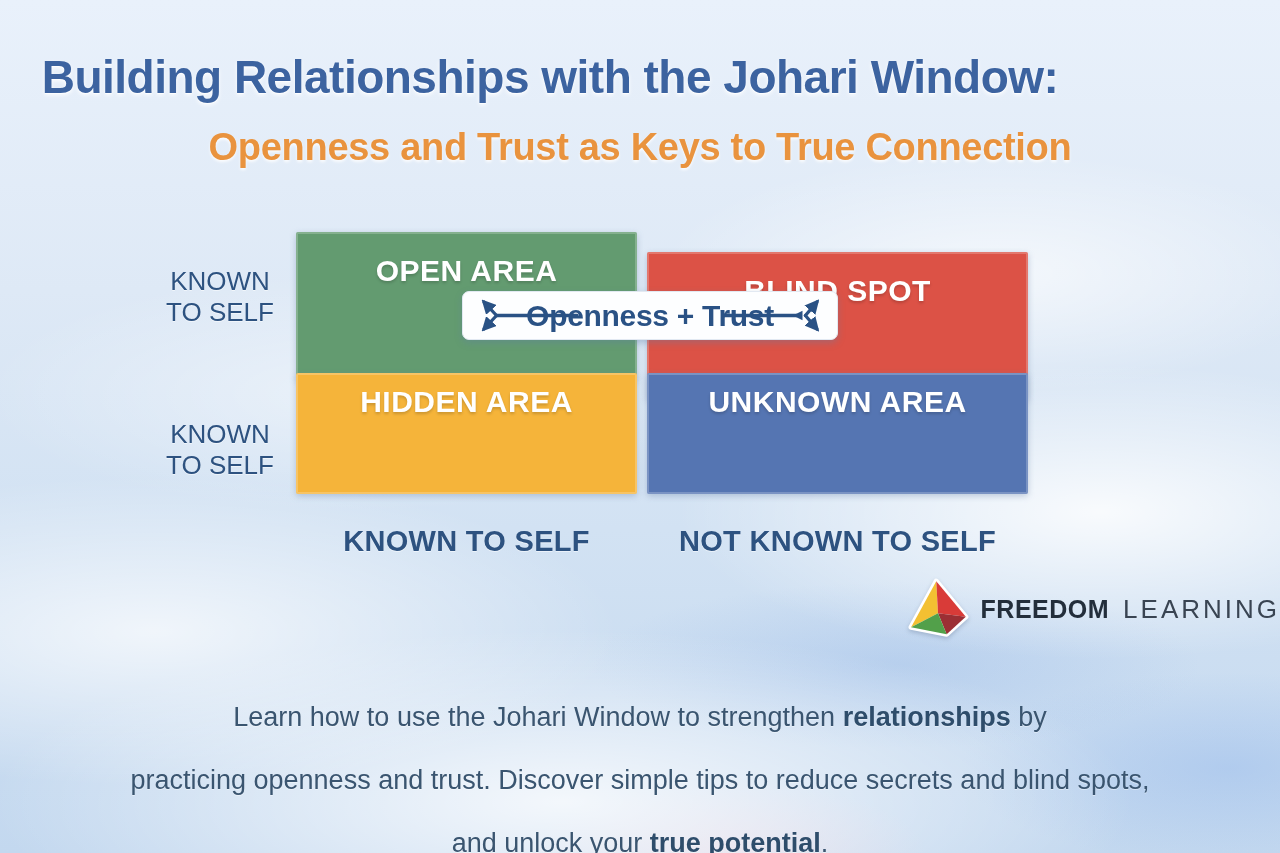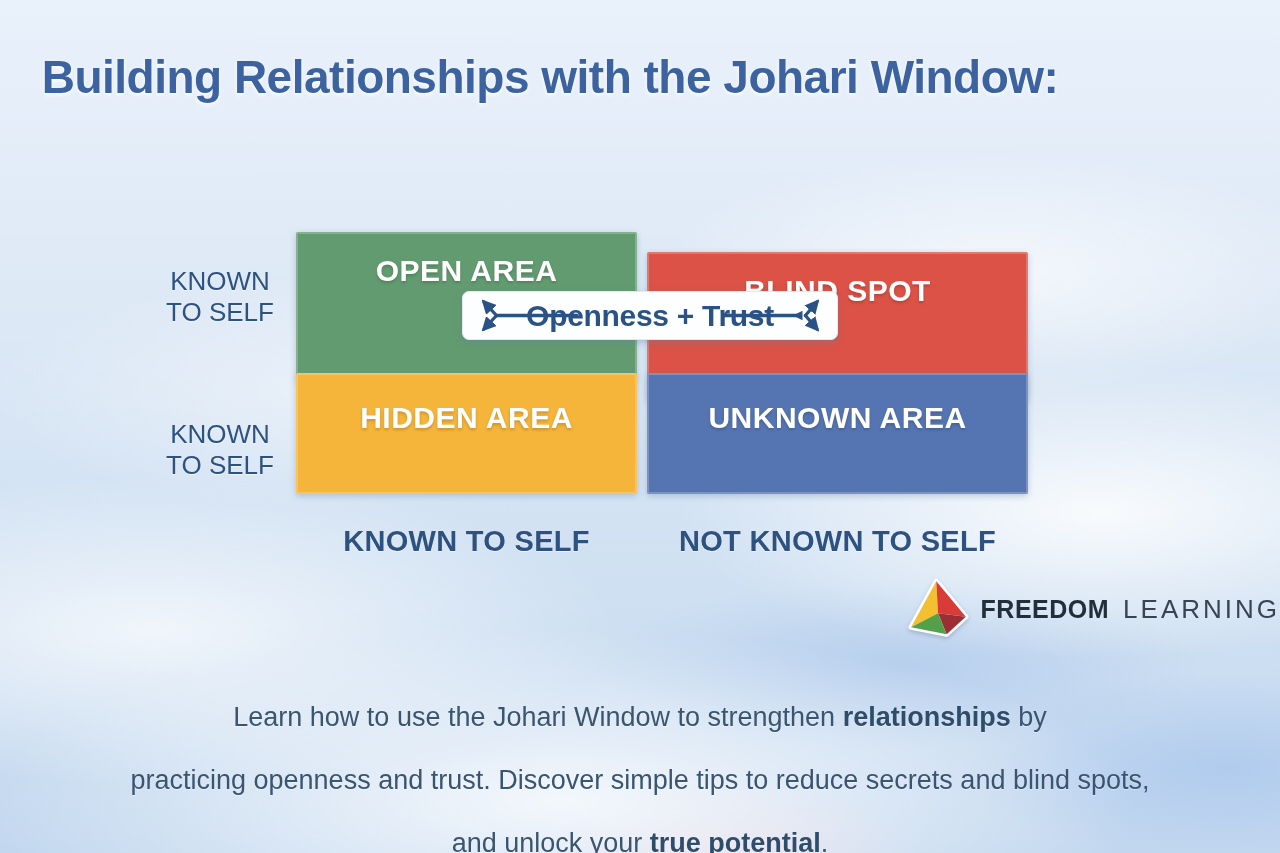--- a/index.html
+++ b/index.html
@@ -38,21 +38,21 @@
   .tile-green {left:296px;top:220px;width:341px;height:148px;margin-top:12px;}
   .tile-red   {left:647px;top:220px;width:381px;height:148px;margin-top:32px;}
   .tile-yellow{left:296px;top:373px;width:341px;height:121px;}
   .tile-blue  {left:647px;top:373px;width:381px;height:121px;}
   .tile-label{
     display:block;width:100%;text-align:center;
     font-size:30px;font-weight:700;color:#ffffff;letter-spacing:.5px;
     text-shadow:0 2px 3px rgba(0,0,0,.18);
   }
   .tile-green .tile-label,.tile-red .tile-label{margin-top:22px;}
-  .tile-yellow .tile-label,.tile-blue .tile-label{margin-top:28px;}
+  .tile-yellow .tile-label,.tile-blue .tile-label{margin-top:12px;}
   .banner{
     position:absolute;left:462px;top:291px;width:376px;height:49px;
     background:#fdfeff;border:1px solid #e2e9f2;border-radius:7px;
     box-shadow:0 3px 7px rgba(95,125,165,.38);
     box-sizing:border-box;
   }
   .banner-svg{position:absolute;left:0;top:0;width:100%;height:100%;}
   .banner-text{
     position:absolute;left:0;top:0;width:100%;height:100%;
     display:flex;align-items:center;justify-content:center;
@@ -86,20 +86,21 @@
   }
   .description p{margin:12px;}
   .description strong{color:#2e4d6b;font-weight:700;}
 </style>
 </head>
 <body>
 
 <div class="stage">
 
   <div class="title">Building Relationships with the Johari Window:</div>
+  <div class="subtitle">Openness and Trust as Keys to True Connection</div>
 
   <div class="tile tile-green" style="background-color: rgb(99, 155, 112);">
     <span class="tile-label">OPEN AREA</span>
   </div>
   <div class="tile tile-red" style="background-color: rgb(220, 82, 70);">
     <span class="tile-label">BLIND SPOT</span>
   </div>
   <div class="tile tile-yellow" style="background-color: rgb(245, 180, 58);">
     <span class="tile-label">HIDDEN AREA</span>
   </div>

